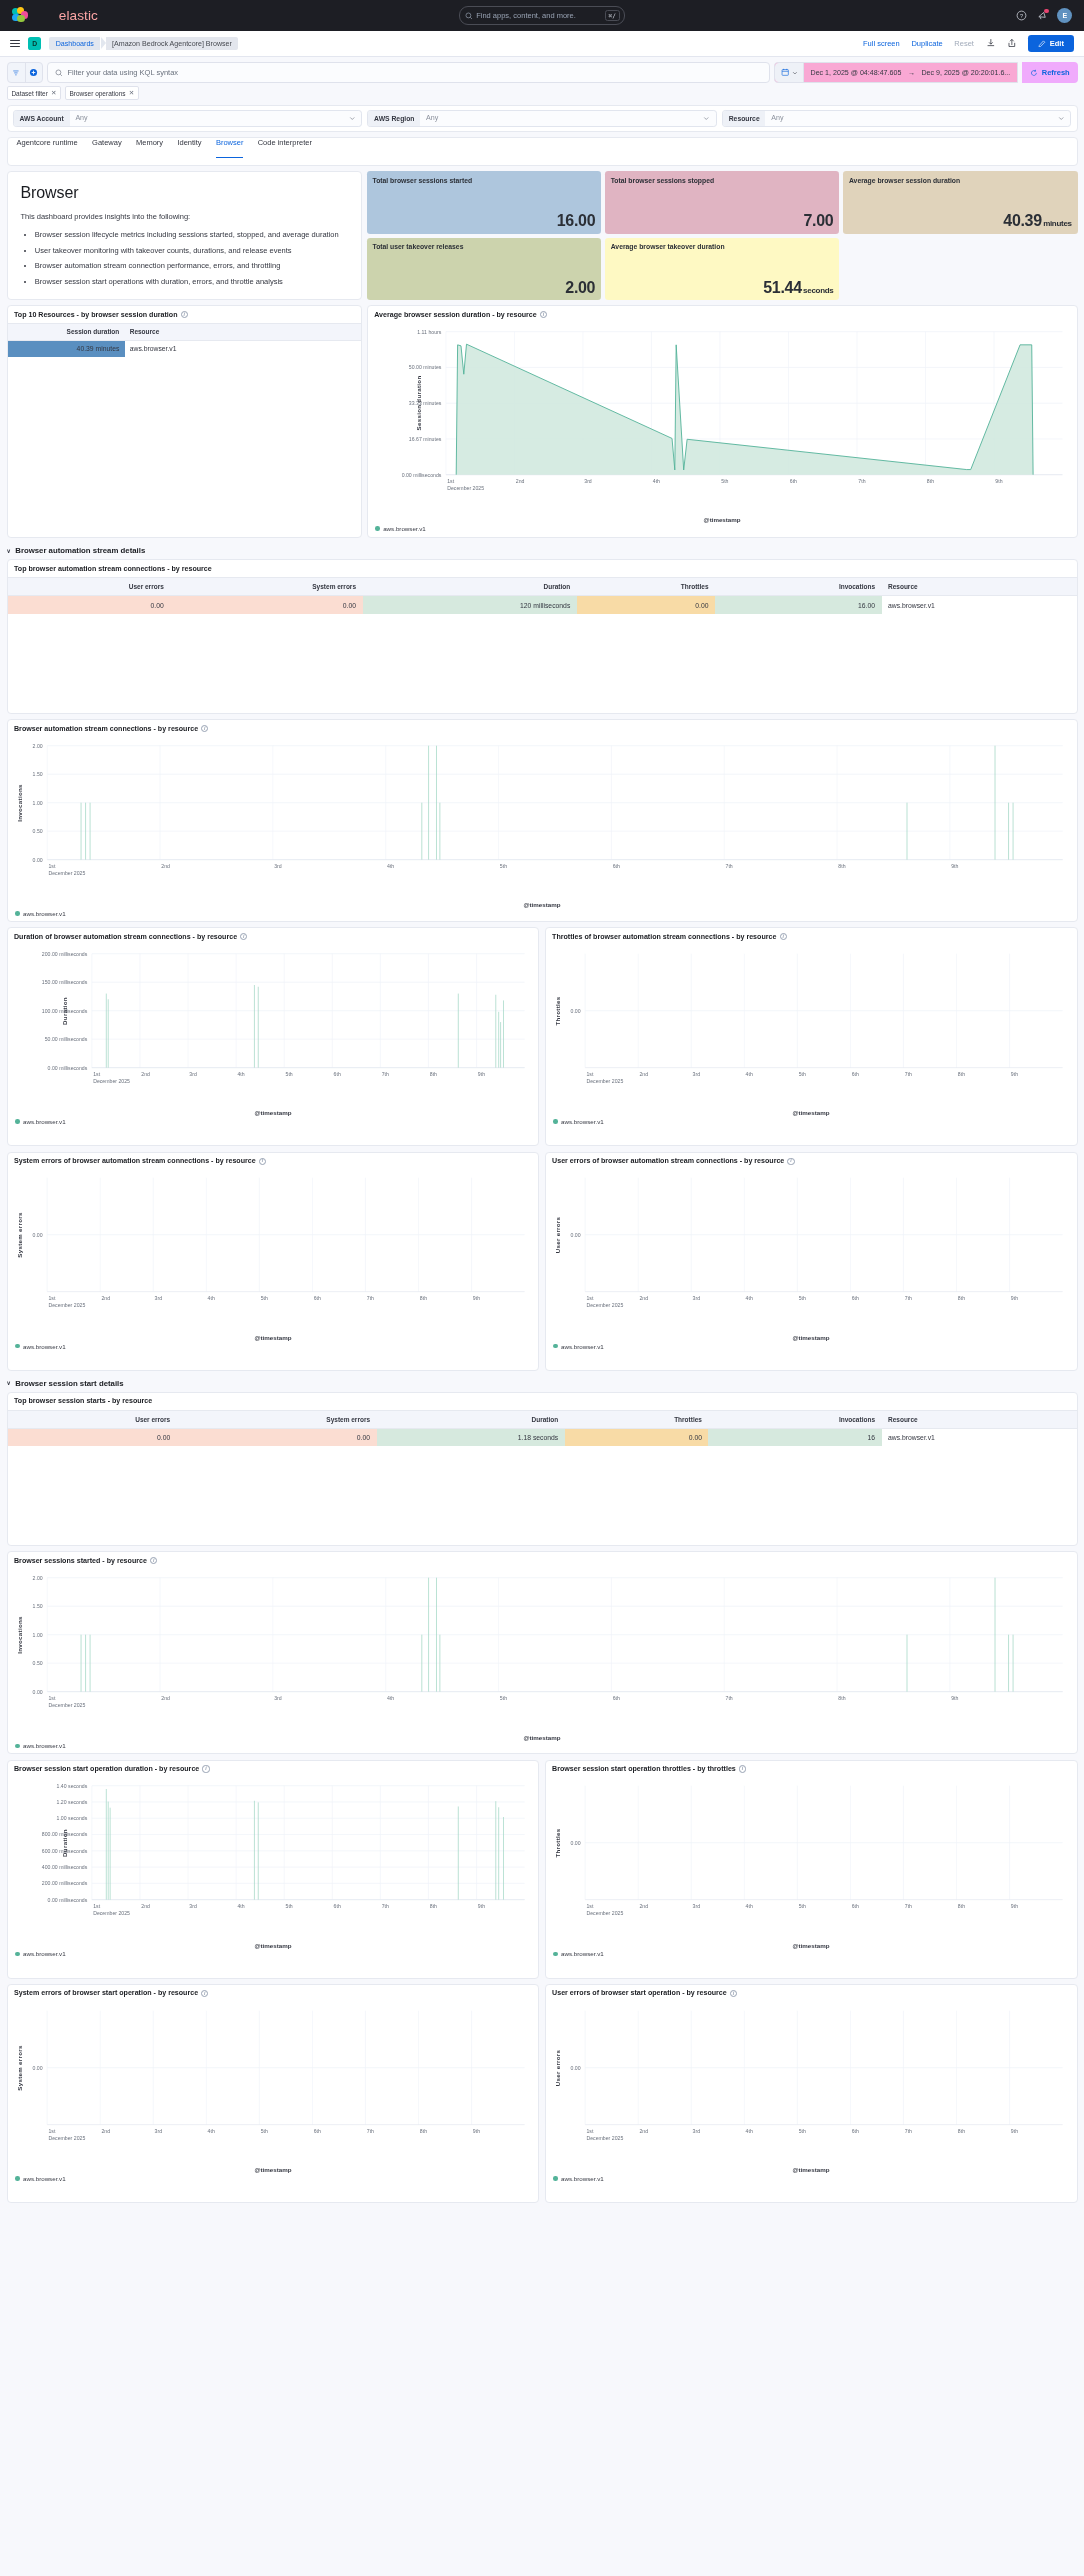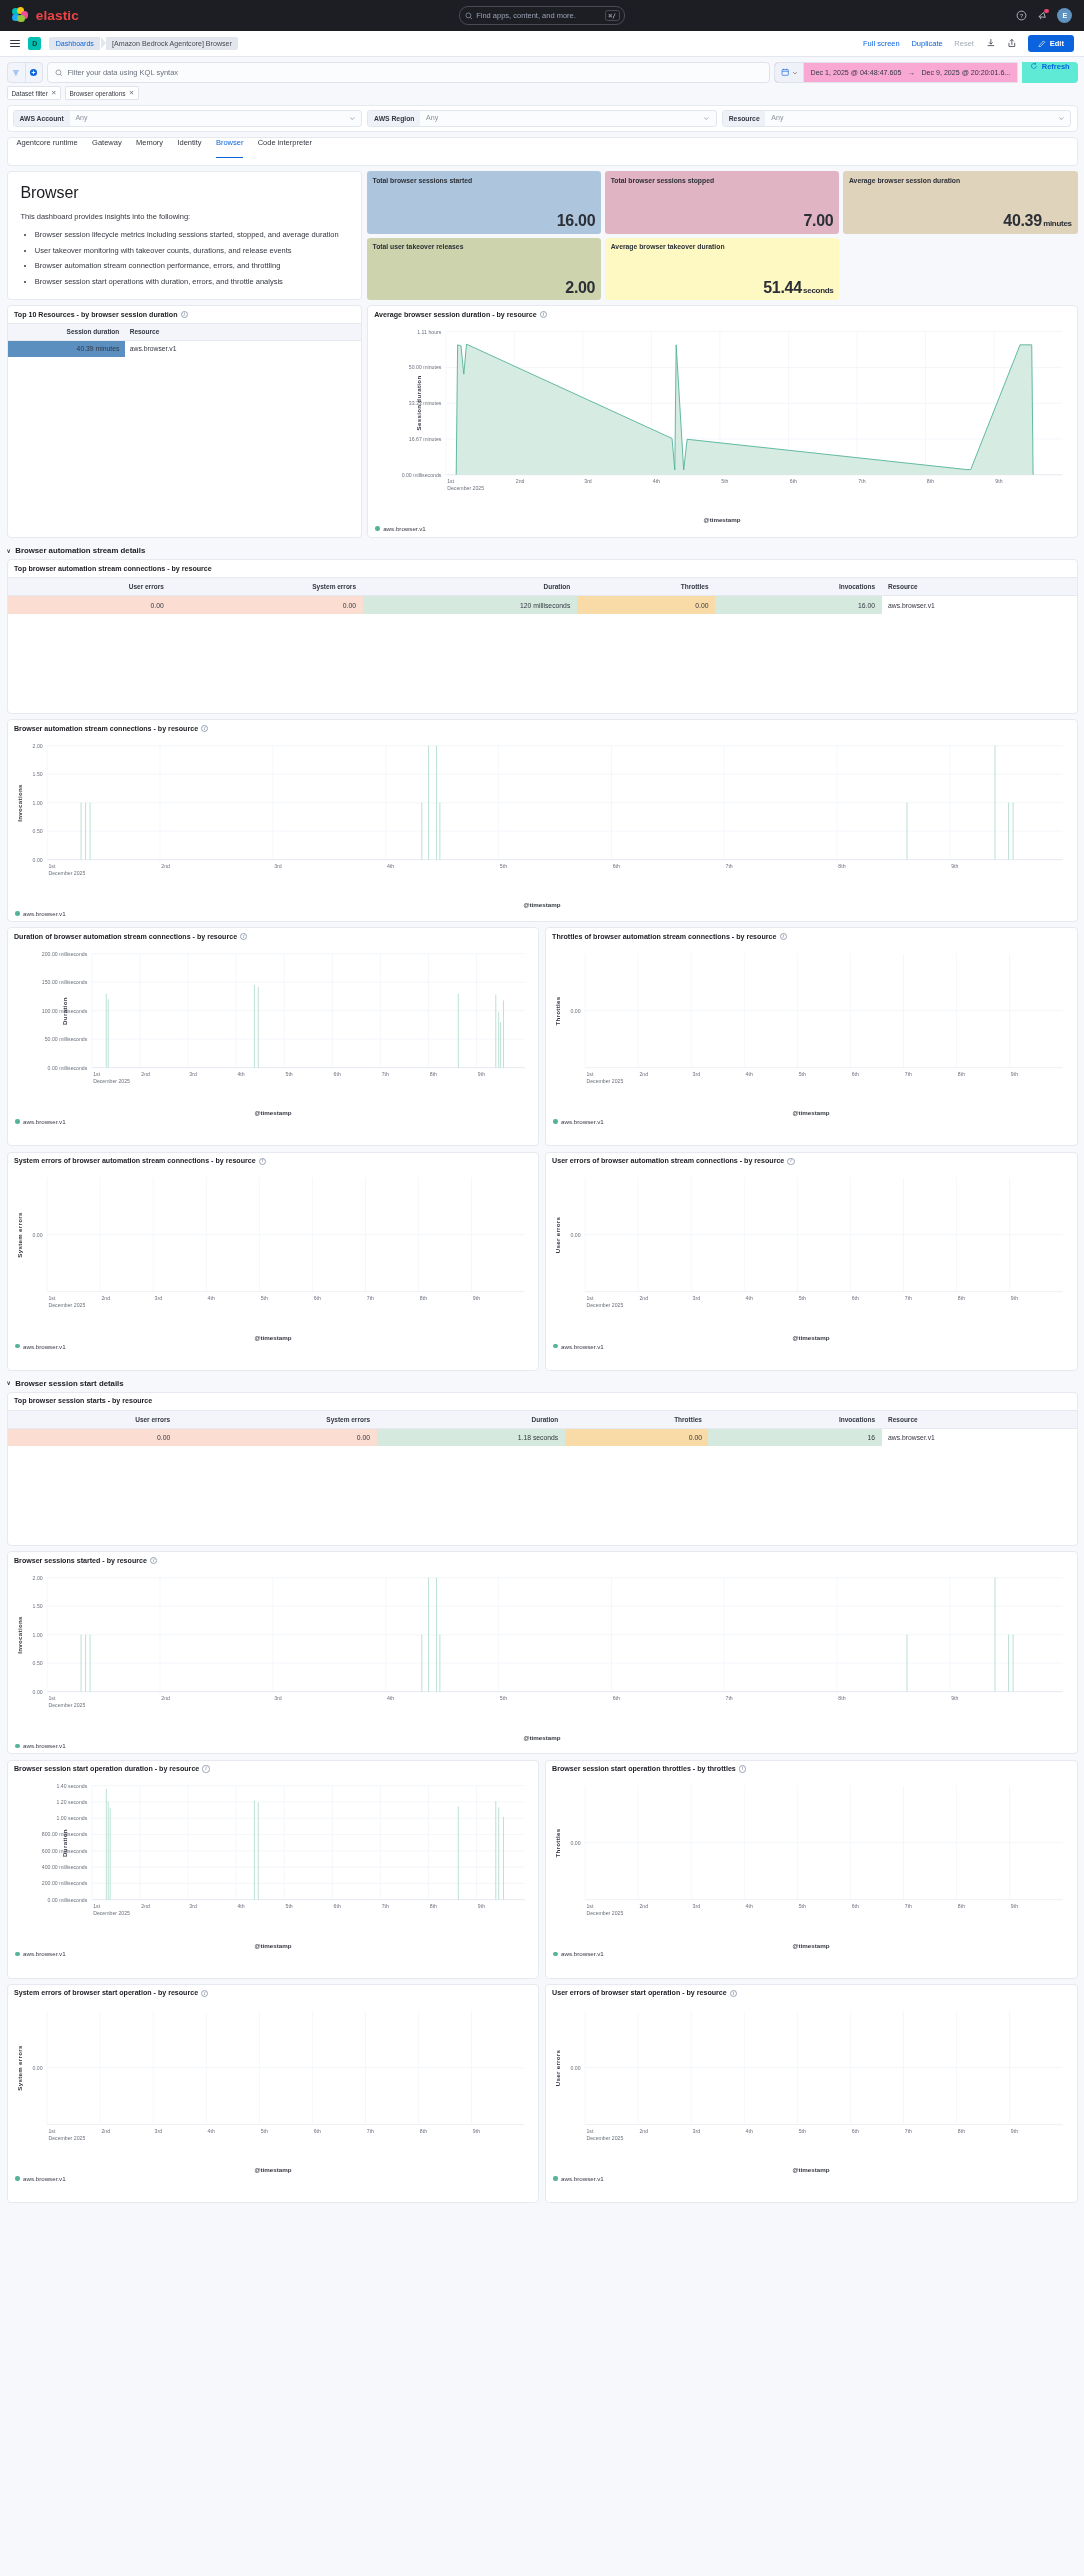--- a/index.html
+++ b/index.html
@@ -22,21 +22,21 @@
     position: relative;
   }
   .elastic-logo { display: flex; align-items: center; gap: 7.1px; }
   .logo-mark { width: 17px; height: 17px; position: relative; }
   .logo-mark i { position: absolute; border-radius: 50%; display: block; }
   .lm1 { width: 7.1px; height: 7.1px; background: #00bfb3; left: 0; top: 0.6px; }
   .lm2 { width: 7.1px; height: 7.1px; background: #fec514; left: 5.2px; top: 0px; }
   .lm3 { width: 7.8px; height: 7.8px; background: #f04e98; left: 9px; top: 3.9px; }
   .lm4 { width: 7.8px; height: 7.8px; background: #1ba9f5; left: 0.6px; top: 6.5px; }
   .lm5 { width: 7.1px; height: 7.1px; background: #93c73e; left: 5.8px; top: 8.4px; }
-  .logo-text { color: #ef4444; font-size: 13.6px; letter-spacing: 0.1px; font-weight: 700; }
+  .logo-text { color: #fca5a5; font-size: 13.6px; letter-spacing: 0.1px; font-weight: 400; margin-left: 23px; }
 
   .global-search {
     position: absolute;
     left: 50%; transform: translateX(-50%);
     width: 166px; height: 19px;
     border: 0.6px solid #4a4c55;
     border-radius: 9px;
     display: flex; align-items: center;
     padding: 0 4.5px;
     gap: 3.9px;
@@ -114,23 +114,23 @@
     border-radius: 3.9px; display: flex; align-items: center; padding: 0 6.5px; gap: 5.2px;
   }
   .kql-input .ph { color: #6a717d; font-size: 7.5px; }
   .date-picker {
     height: 21px; display: flex; align-items: center; background: #f9a8d4;
     border: 0.6px solid #dfe2ec; border-radius: 3.9px 0 0 3.9px;
   }
   .dp-cal { display: flex; align-items: center; gap: 2.6px; padding: 0 5.2px 0 5.8px; background: #eef1f7; height: 100%; border-right: 0.6px solid #dfe2ec; border-radius: 3.9px 0 0 3.9px; }
   .dp-range { font-size: 7.1px; color: #343741; padding: 0 6.5px; white-space: nowrap; }
   .btn-refresh {
-    height: 21px; background: #5eead4; color: #0b64dd; font-size: 7.5px; font-weight: 700;
+    height: 21px; background: #f0abfc; color: #0b64dd; font-size: 7.5px; font-weight: 700;
     border: none; border-radius: 0 3.9px 3.9px 0; padding: 0 7.8px;
-    display: flex; align-items: flex-start; gap: 3.9px; cursor: pointer;
+    display: flex; align-items: center; gap: 3.9px; cursor: pointer;
   }
   .pill-row { padding: 3.2px 6.5px 4.5px 6.5px; display: flex; gap: 3.2px; background: #f7f8fc; }
   .pill {
     background: #fff; border: 0.6px solid #dfe2ec; border-radius: 1.9px;
     font-size: 6.5px; color: #343741; padding: 1.9px 3.9px;
     display: flex; align-items: center; gap: 3.2px; cursor: pointer;
   }
   .pill .x { color: #69707d; font-size: 6.5px; }
 
   

